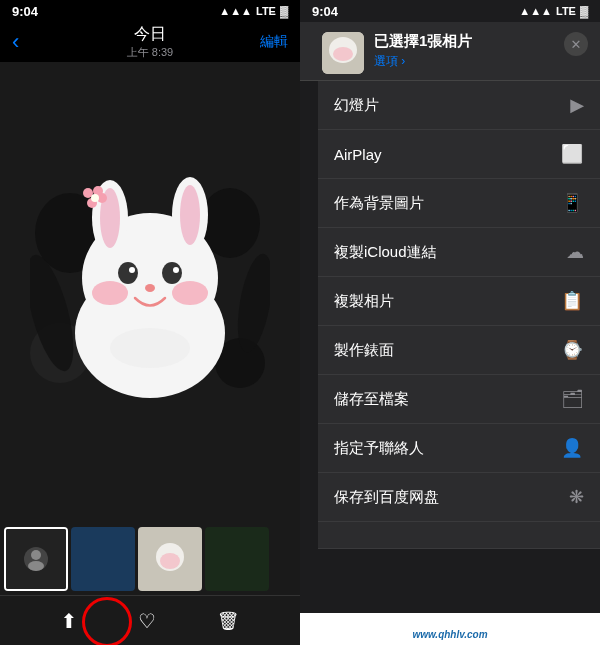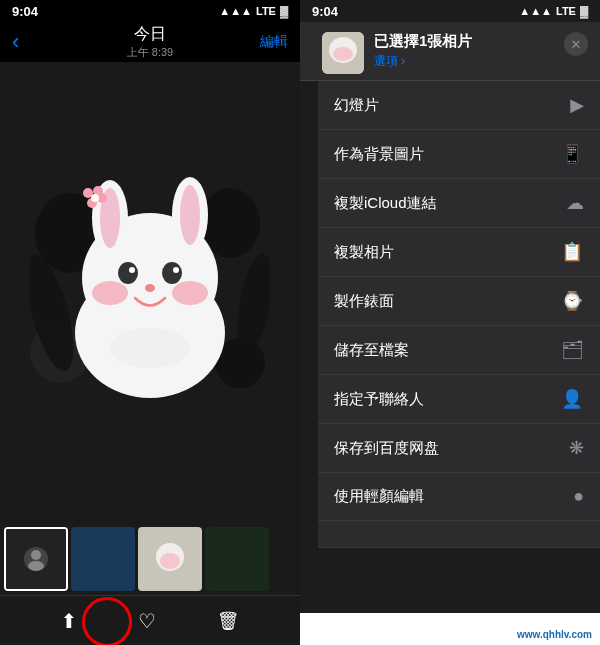--- a/index.html
+++ b/index.html
@@ -245,26 +245,27 @@
     }
 
     .menu-item-icon {
       color: #8e8e93;
       font-size: 18px;
     }
 
     
     .bottom-watermark {
       background: #fff;
-      text-align: right;
+      text-align: center;
       padding: 16px 8px;
       font-size: 10px;
       color: #1a6aaa;
       font-weight: bold;
       height: 22px;
+      font-style: italic;
     }
   </style>
 </head>
 <body>
 
 <div class="left-panel">
 
   <div class="left-status-bar">
     <span>9:04</span>
     <div class="left-status-icons">
@@ -390,20 +391,24 @@
       <span>✕</span>
     </div>
   </div>
 
   <div class="menu-list" id="menu-list">
   <div class="menu-item">
         <span class="menu-item-label">幻燈片</span>
         <span class="menu-item-icon">▶</span>
       </div>
       <div class="menu-item">
+        <span class="menu-item-label">AirPlay</span>
+        <span class="menu-item-icon">⬜</span>
+      </div>
+      <div class="menu-item">
         <span class="menu-item-label">作為背景圖片</span>
         <span class="menu-item-icon">📱</span>
       </div>
       <div class="menu-item">
         <span class="menu-item-label">複製iCloud連結</span>
         <span class="menu-item-icon">☁</span>
       </div>
       <div class="menu-item">
         <span class="menu-item-label">複製相片</span>
         <span class="menu-item-icon">📋</span>
@@ -417,23 +422,19 @@
         <span class="menu-item-icon">🗂</span>
       </div>
       <div class="menu-item">
         <span class="menu-item-label">指定予聯絡人</span>
         <span class="menu-item-icon">👤</span>
       </div>
       <div class="menu-item">
         <span class="menu-item-label">保存到百度网盘</span>
         <span class="menu-item-icon">❋</span>
       </div>
-      <div class="menu-item">
-        <span class="menu-item-label">使用輕顏編輯</span>
-        <span class="menu-item-icon">●</span>
-      </div>
       <div class="menu-item"></div>
     </div>
 
   <div class="bottom-watermark">
     <span>www.qhhlv.com</span>
   </div>
 </div>
 
 </body></html>

